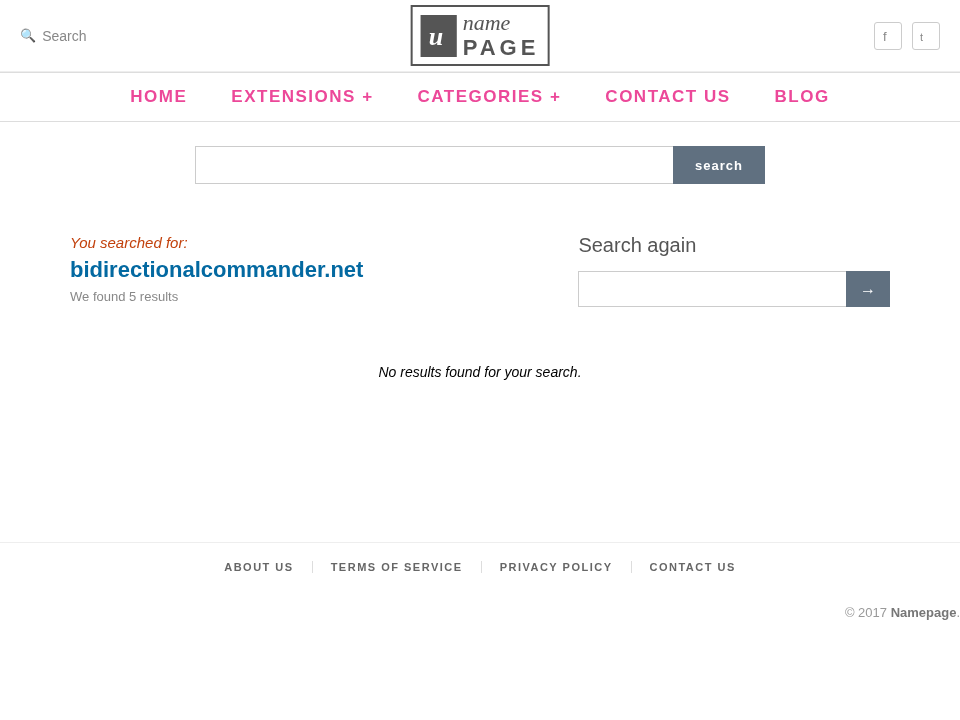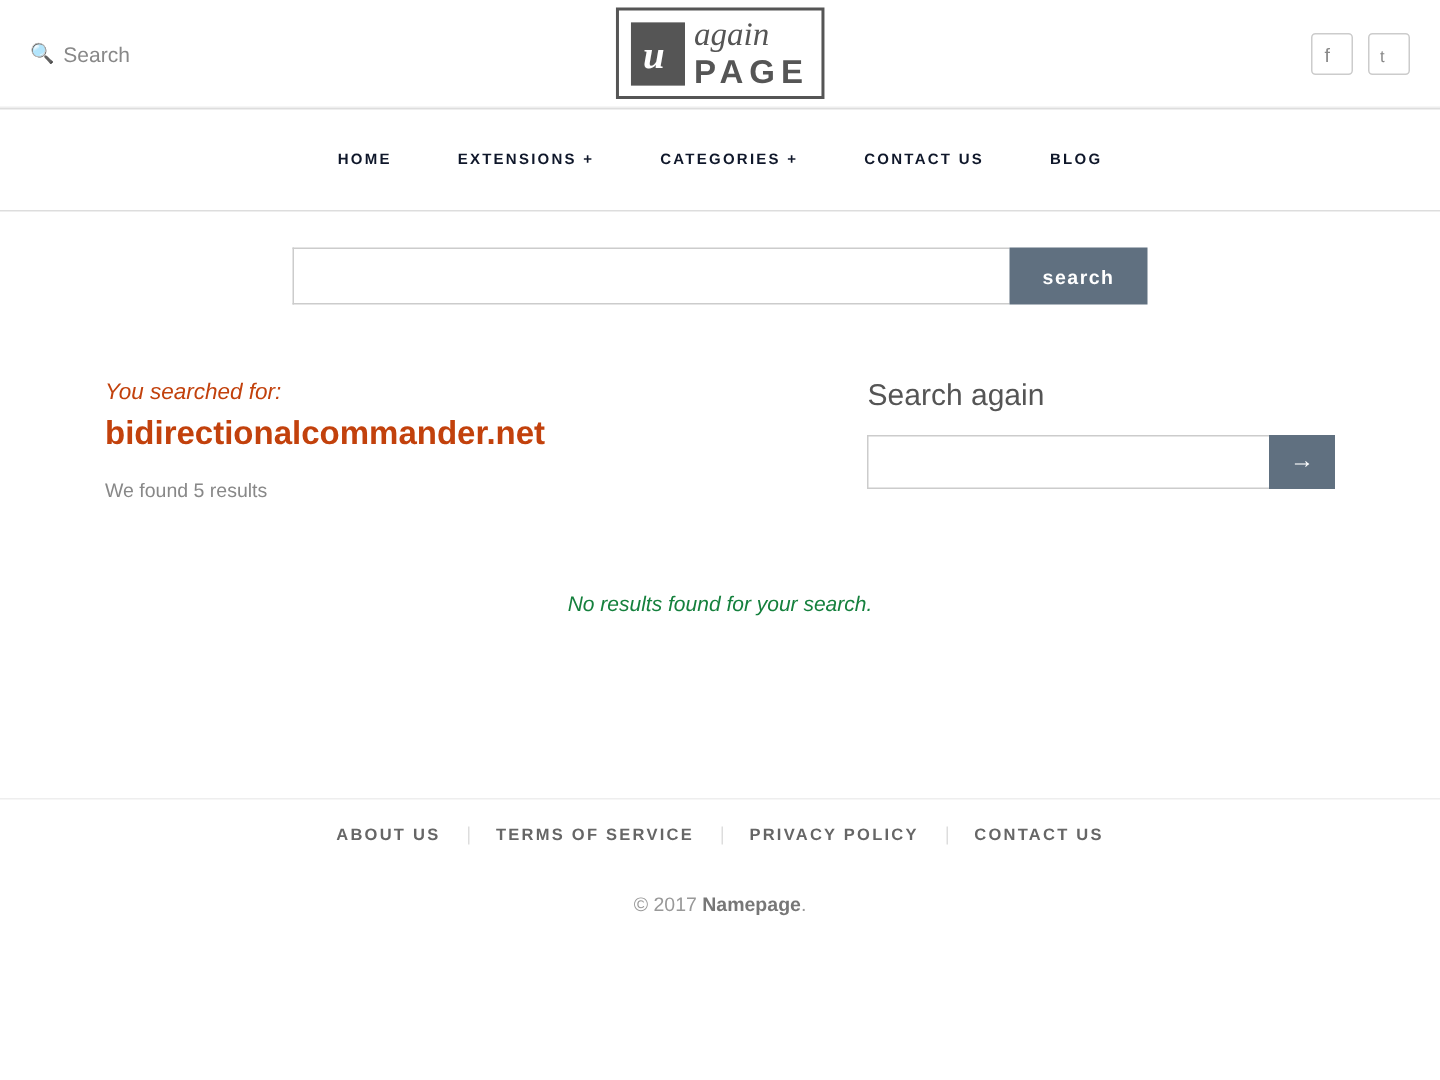--- a/index.html
+++ b/index.html
@@ -114,25 +114,25 @@
       border-bottom: 1px solid #ddd;
       border-top: 1px solid #ddd;
       display: flex;
       justify-content: center;
       align-items: center;
       gap: 0;
       padding: 0;
     }
 
     .nav-item {
-      padding: 28px 22px;
-      font-size: 10px;
+      padding: 14px 22px;
+      font-size: 17px;
       font-weight: bold;
       letter-spacing: 1.5px;
-      color: #0f172a;
+      color: #ec4899;
       text-transform: uppercase;
       cursor: pointer;
       white-space: nowrap;
     }
 
     
     .search-section {
       display: flex;
       justify-content: center;
       padding: 24px 20px 20px;
@@ -184,33 +184,33 @@
     .you-searched {
       font-size: 15px;
       color: #c2410c;
       margin-bottom: 6px;
       font-style: italic;
     }
 
     .search-term {
       font-size: 22px;
       font-weight: bold;
-      color: #c2410c;
-      margin-bottom: 17px;
+      color: #0369a1;
+      margin-bottom: 6px;
     }
 
     .results-count {
       font-size: 13px;
       color: #888;
       margin-bottom: 20px;
     }
 
     .no-results {
       text-align: center;
-      color: #15803d;
+      color: #000000;
       font-size: 14px;
       font-style: italic;
       padding: 40px 0;
       clear: both;
     }
 
     .search-again-title {
       font-size: 20px;
       color: #555;
       margin-bottom: 14px;
@@ -246,41 +246,41 @@
       clear: both;
     }
 
     
     .footer-nav {
       border-top: 1px solid #eee;
       display: flex;
       justify-content: center;
       gap: 0;
       padding: 18px 0;
-      margin-top: 52px;
+      margin-top: 92px;
     }
 
     .footer-nav-item {
       padding: 0 18px;
       font-size: 11px;
       font-weight: bold;
       letter-spacing: 1.5px;
       color: #666;
       text-transform: uppercase;
       cursor: pointer;
       border-right: 1px solid #ddd;
     }
 
     .footer-nav-item:last-child {
       border-right: none;
     }
 
     
     .copyright {
-      text-align: center;
+      text-align: right;
       font-size: 13px;
       color: #999;
       padding: 14px 0 30px;
     }
 
     .copyright-brand {
       font-weight: bold;
       color: #777;
     }
   </style>
@@ -295,21 +295,21 @@
 
   <div class="logo-container">
     <div class="logo-box">
       <div class="logo-icon">
         <svg width="36" height="42" viewBox="0 0 36 42">
           <rect width="36" height="42" fill="#555"></rect>
           <text x="8" y="30" font-family="Georgia, serif" font-size="26" font-style="italic" font-weight="bold" fill="white">u</text>
         </svg>
       </div>
       <div class="logo-text">
-        <span class="logo-name">again</span>
+        <span class="logo-name">name</span>
         <span class="logo-page">PAGE</span>
       </div>
     </div>
   </div>
 
   <div class="header-right">
     <div class="social-icon">
       <svg width="14" height="14" viewBox="0 0 14 14">
         <text x="2" y="12" font-family="Arial" font-size="13" fill="#888">f</text>
       </svg>

